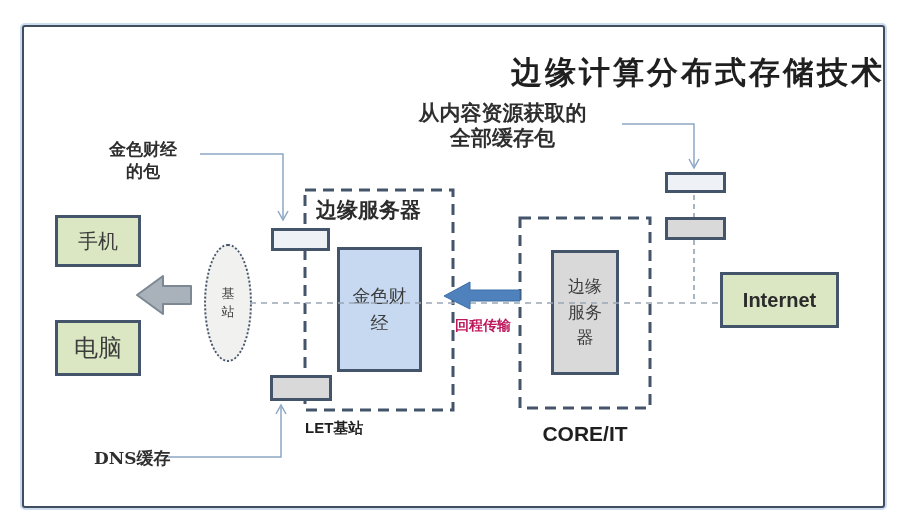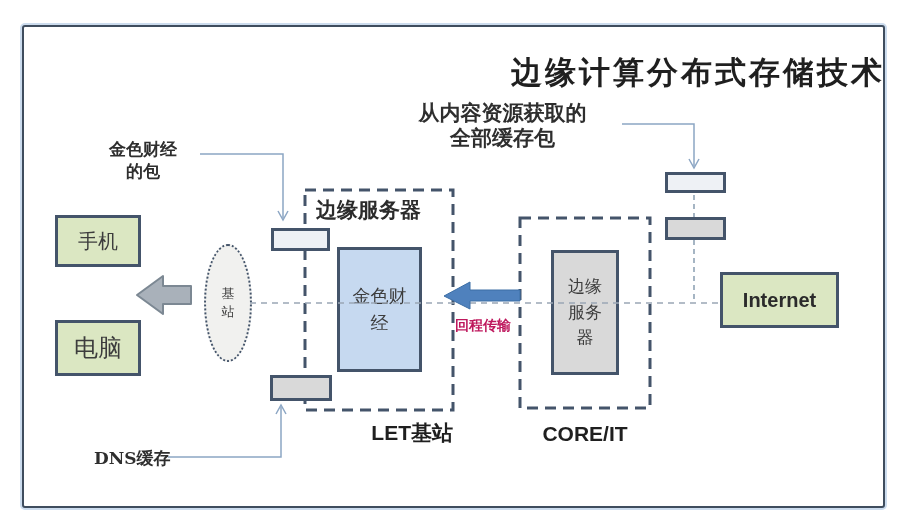--- a/index.html
+++ b/index.html
@@ -88,22 +88,22 @@
     color: #2e2e2e;
     font-family: "DejaVu Serif", "Liberation Serif", serif;
   }
   .fetch   { left: 385px; top: 100px; width: 235px; text-align: center;
              font-size: 21px; font-weight: 600; line-height: 1.2; }
   .sent    { left: 83px;  top: 138px; width: 120px; text-align: center;
              font-size: 17px; font-weight: 600; line-height: 1.3; }
   .dns     { left: 94px;  top: 447px; font-size: 17px; font-weight: 600; }
   .backhaul{ left: 455px; top: 317px; font-size: 14px; font-weight: 700; color: #be185d; }
   .localc  { left: 316px; top: 196px; font-size: 21px; font-weight: 600; color: #2b2b2b; }
-  .letlbl  { left: 305px; top: 419px; width: 148px; text-align: right;
-             font-size: 21px; font-weight: 700; color: #1f1f1f;
+  .letlbl  { left: 305px; top: 419px; width: 148px; text-align: left;
+             font-size: 15px; font-weight: 700; color: #1f1f1f;
              font-family: "Liberation Sans", sans-serif; }
   .corelbl { left: 520px; top: 422px; width: 130px; text-align: center;
              font-size: 21px; font-weight: 700; color: #1f1f1f;
              font-family: "Liberation Sans", sans-serif; }
 
   .logo {
     position: absolute; z-index: 4;
     left: 730px; top: 474px;
     display: flex; align-items: flex-end; gap: 4px;
   }

